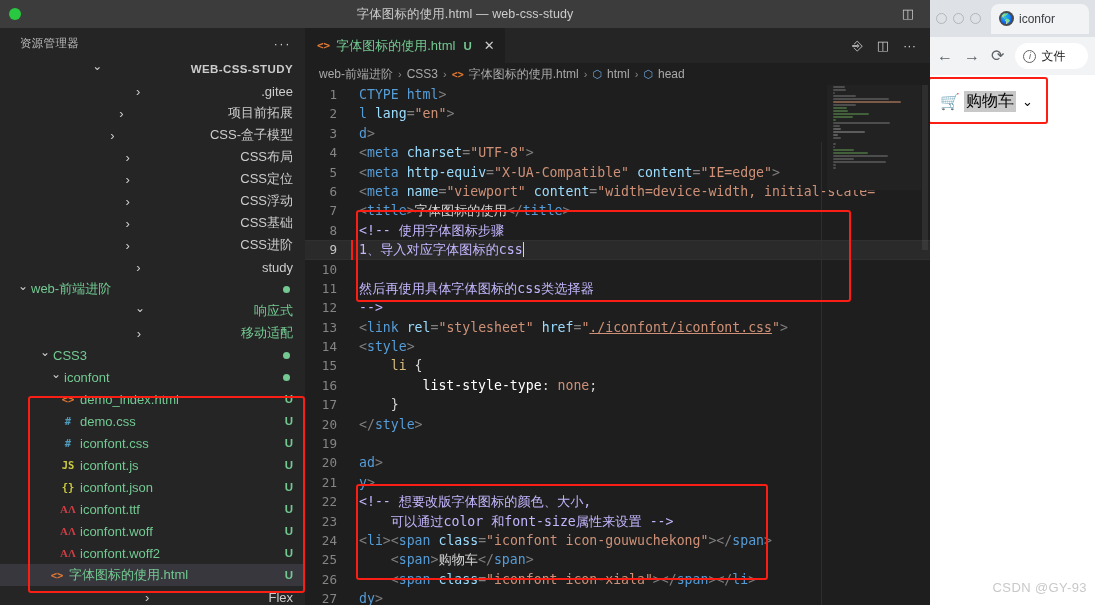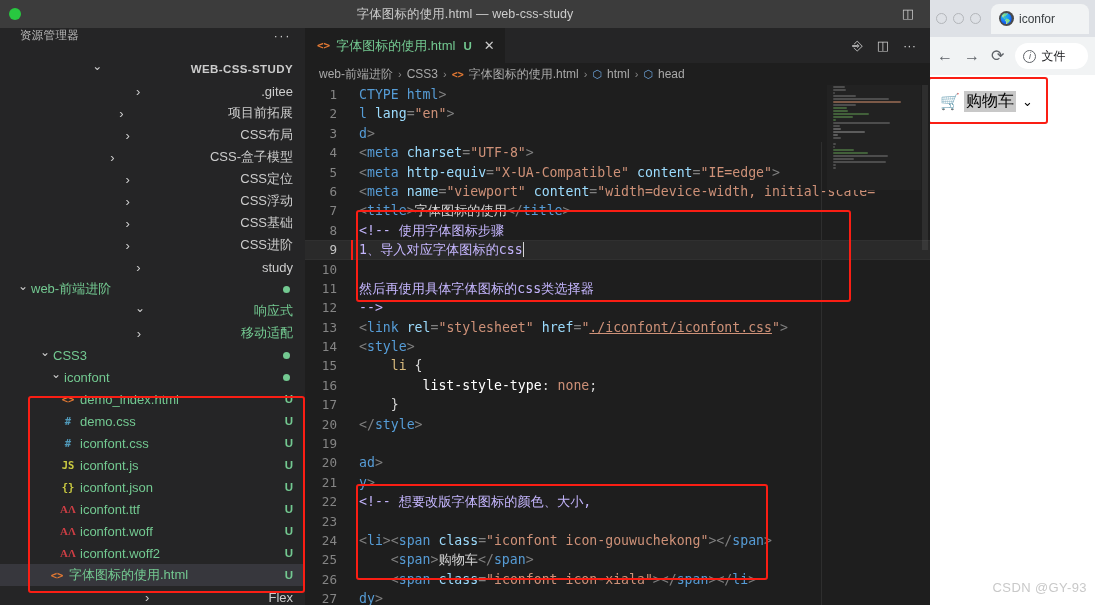--- a/index.html
+++ b/index.html
@@ -39,21 +39,21 @@
   .body-row { display: flex; height: 577px; }
 
   
   .sidebar {
     width: 305px; background: #252526;
     display: flex; flex-direction: column;
     font-size: 13px; position: relative;
     overflow: hidden;
   }
   .sb-header {
-    height: 30px; display: flex; 
+    height: 30px; display: flex; align-items: center;
     padding: 0 14px 0 20px; justify-content: space-between;
     color: #bbbbbb; font-size: 11.5px; letter-spacing: .3px;
   }
   .sb-dots { letter-spacing: 1.5px; font-size: 13px; color: #cccccc; }
   .sb-tree { flex: 1; overflow: hidden; }
   .row {
     height: 22px; display: flex; align-items: center;
     padding-right: 12px; white-space: nowrap; position: relative; justify-content: space-between;
   }
   .row.selected { background: #37373d; }
@@ -246,26 +246,26 @@
               <span class="rowlabel">.gitee</span>
             </div>
             <div class="row">
               <span style="flex: 0 0 15px;"></span>
               <span class="chev closed"></span>
               <span class="rowlabel">项目前拓展</span>
             </div>
             <div class="row">
               <span style="flex: 0 0 15px;"></span>
               <span class="chev closed"></span>
+              <span class="rowlabel">CSS-盒子模型</span>
+            </div>
+            <div class="row">
+              <span style="flex: 0 0 15px;"></span>
+              <span class="chev closed"></span>
               <span class="rowlabel">CSS布局</span>
-            </div>
-            <div class="row">
-              <span style="flex: 0 0 15px;"></span>
-              <span class="chev closed"></span>
-              <span class="rowlabel">CSS-盒子模型</span>
             </div>
             <div class="row">
               <span style="flex: 0 0 15px;"></span>
               <span class="chev closed"></span>
               <span class="rowlabel">CSS定位</span>
             </div>
             <div class="row">
               <span style="flex: 0 0 15px;"></span>
               <span class="chev closed"></span>
               <span class="rowlabel">CSS浮动</span>
@@ -493,20 +493,21 @@
               <div class="codeline">
                 <span class="ln">21</span>
                 <span class="ctxt"><span class="tk-tag">y</span><span class="tk-brk">&gt;</span></span>
               </div>
               <div class="codeline">
                 <span class="ln">22</span>
                 <span class="ctxt"><span class="tk-cmt">&lt;!-- 想要改版字体图标的颜色、大小,</span></span>
               </div>
               <div class="codeline">
                 <span class="ln">23</span>
+                <span class="ctxt"><span class="tk-cmt">    可以通过color 和font-size属性来设置 --&gt;</span></span>
               </div>
               <div class="codeline">
                 <span class="ln">24</span>
                 <span class="ctxt"><span class="tk-brk">&lt;</span><span class="tk-tag">li</span><span class="tk-brk">&gt;&lt;</span><span class="tk-tag">span</span><span class="tk-plain"> </span><span class="tk-attr">class</span><span class="tk-brk">=</span><span class="tk-str">"iconfont icon-gouwuchekong"</span><span class="tk-brk">&gt;&lt;/</span><span class="tk-tag">span</span><span class="tk-brk">&gt;</span></span>
               </div>
               <div class="codeline">
                 <span class="ln">25</span>
                 <span class="ctxt"><span class="tk-plain">    </span><span class="tk-brk">&lt;</span><span class="tk-tag">span</span><span class="tk-brk">&gt;</span><span class="tk-plain">购物车</span><span class="tk-brk">&lt;/</span><span class="tk-tag">span</span><span class="tk-brk">&gt;</span></span>
               </div>
               <div class="codeline">

